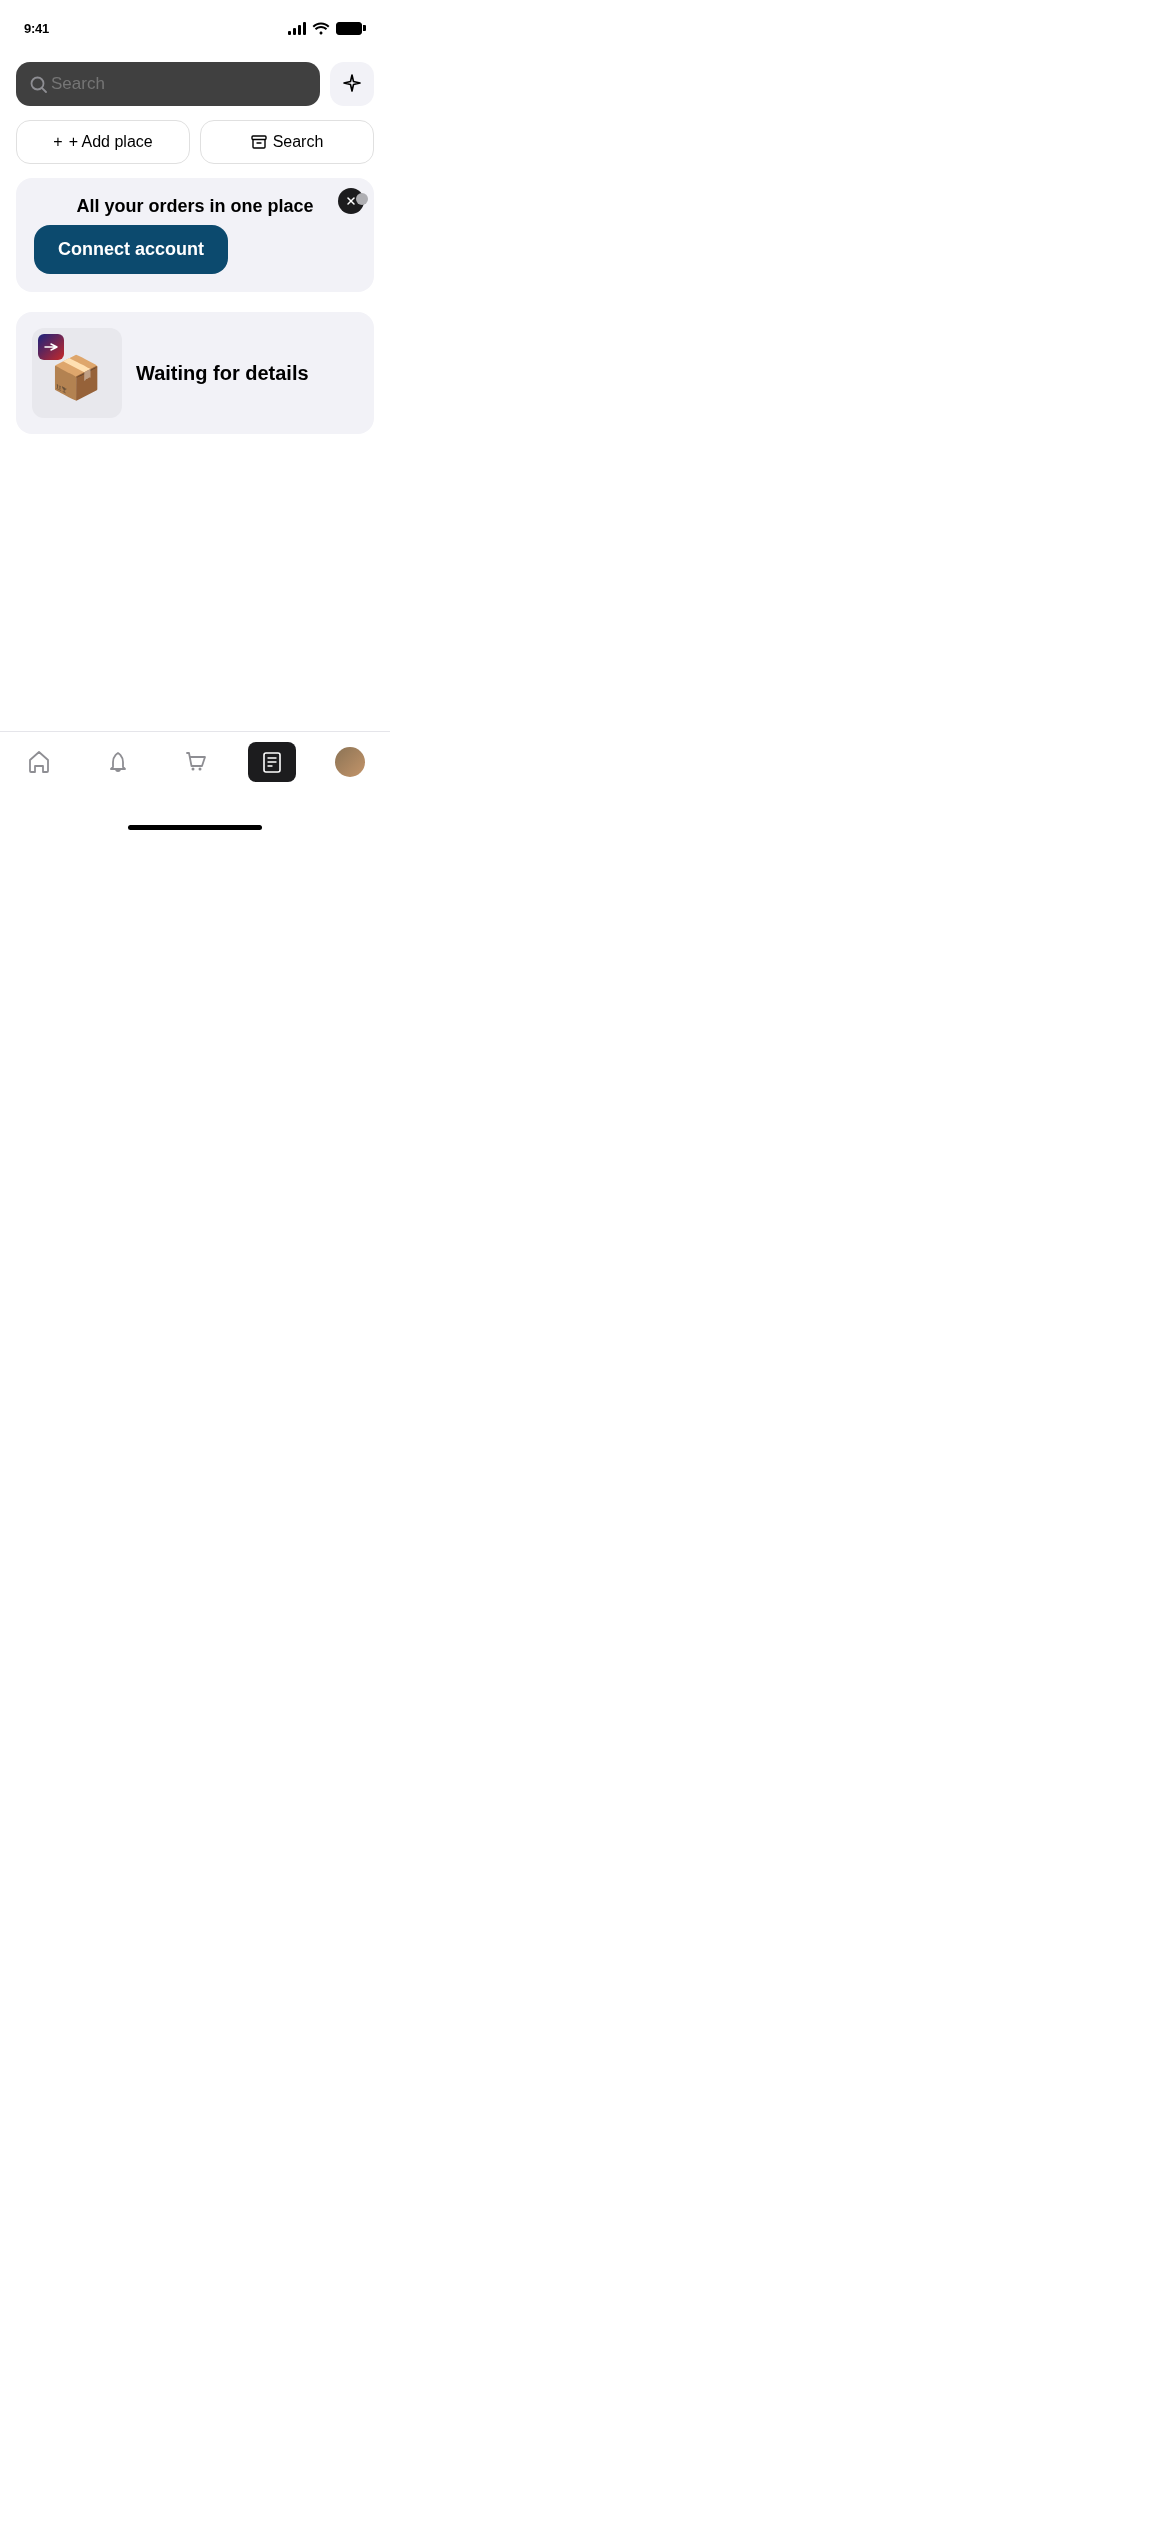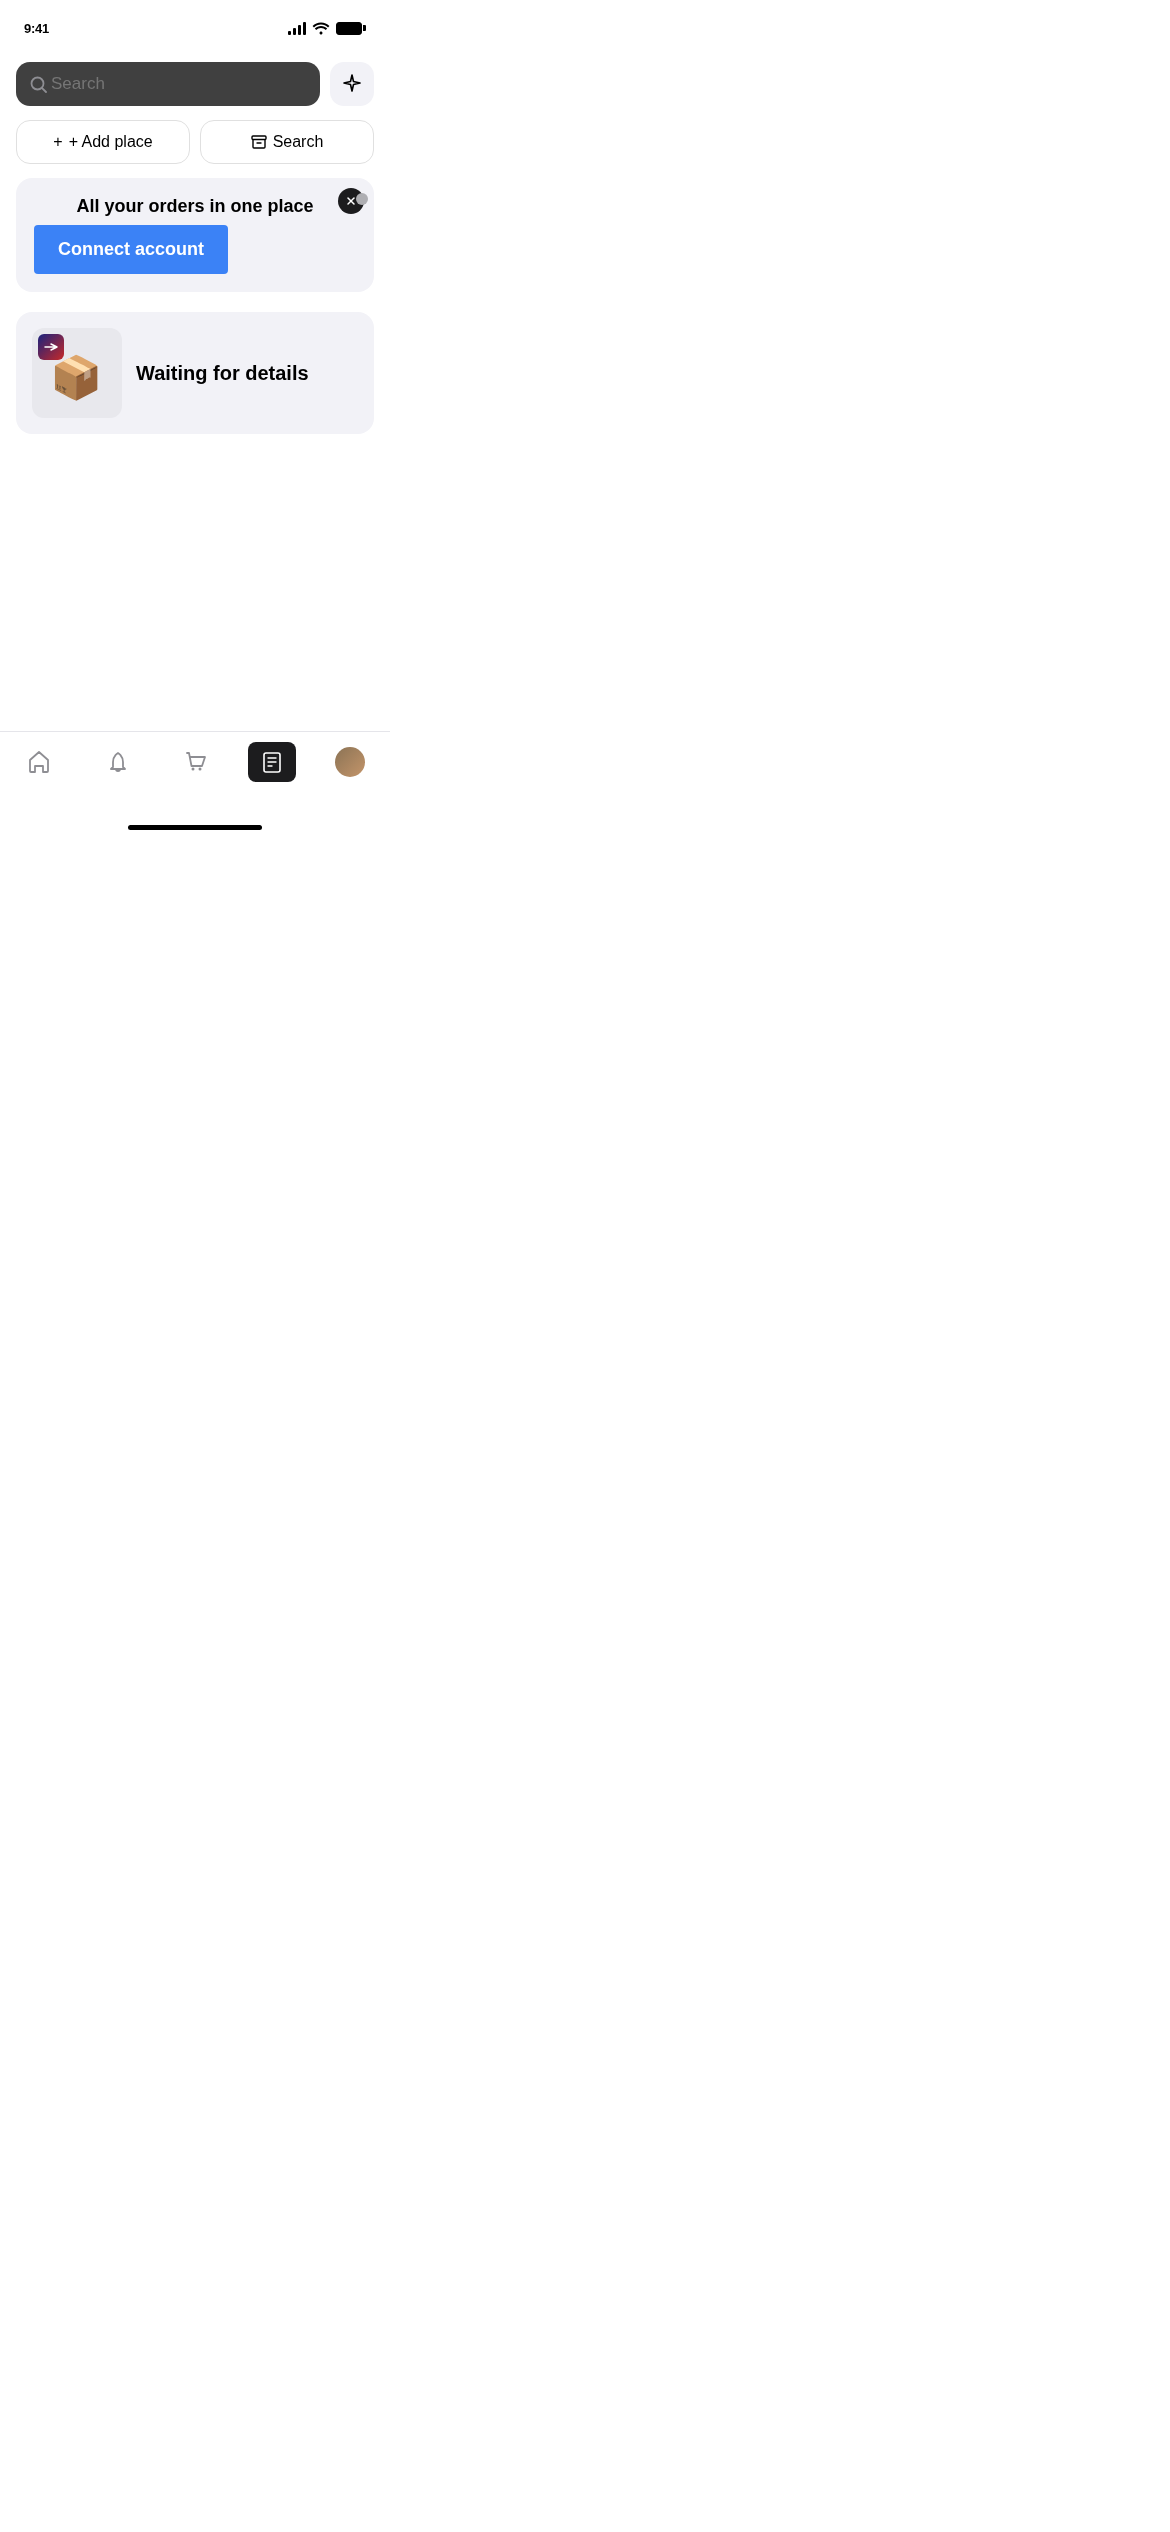--- a/index.html
+++ b/index.html
@@ -202,24 +202,24 @@
     }
 
     .promo-desc {
       font-size: 16px;
       color: #000;
       line-height: 1.45;
       margin-bottom: 16px;
     }
 
     .connect-btn {
-      background: #3b82f6;
+      background: #0c4a6e;
       color: #fff;
       border: none;
-      border-radius: 4px;
+      border-radius: 16px;
       padding: 14px 24px;
       font-size: 18px;
       font-weight: 600;
       cursor: pointer;
       font-family: inherit;
       display: inline-block;
     }
 
     
     .package-card {

